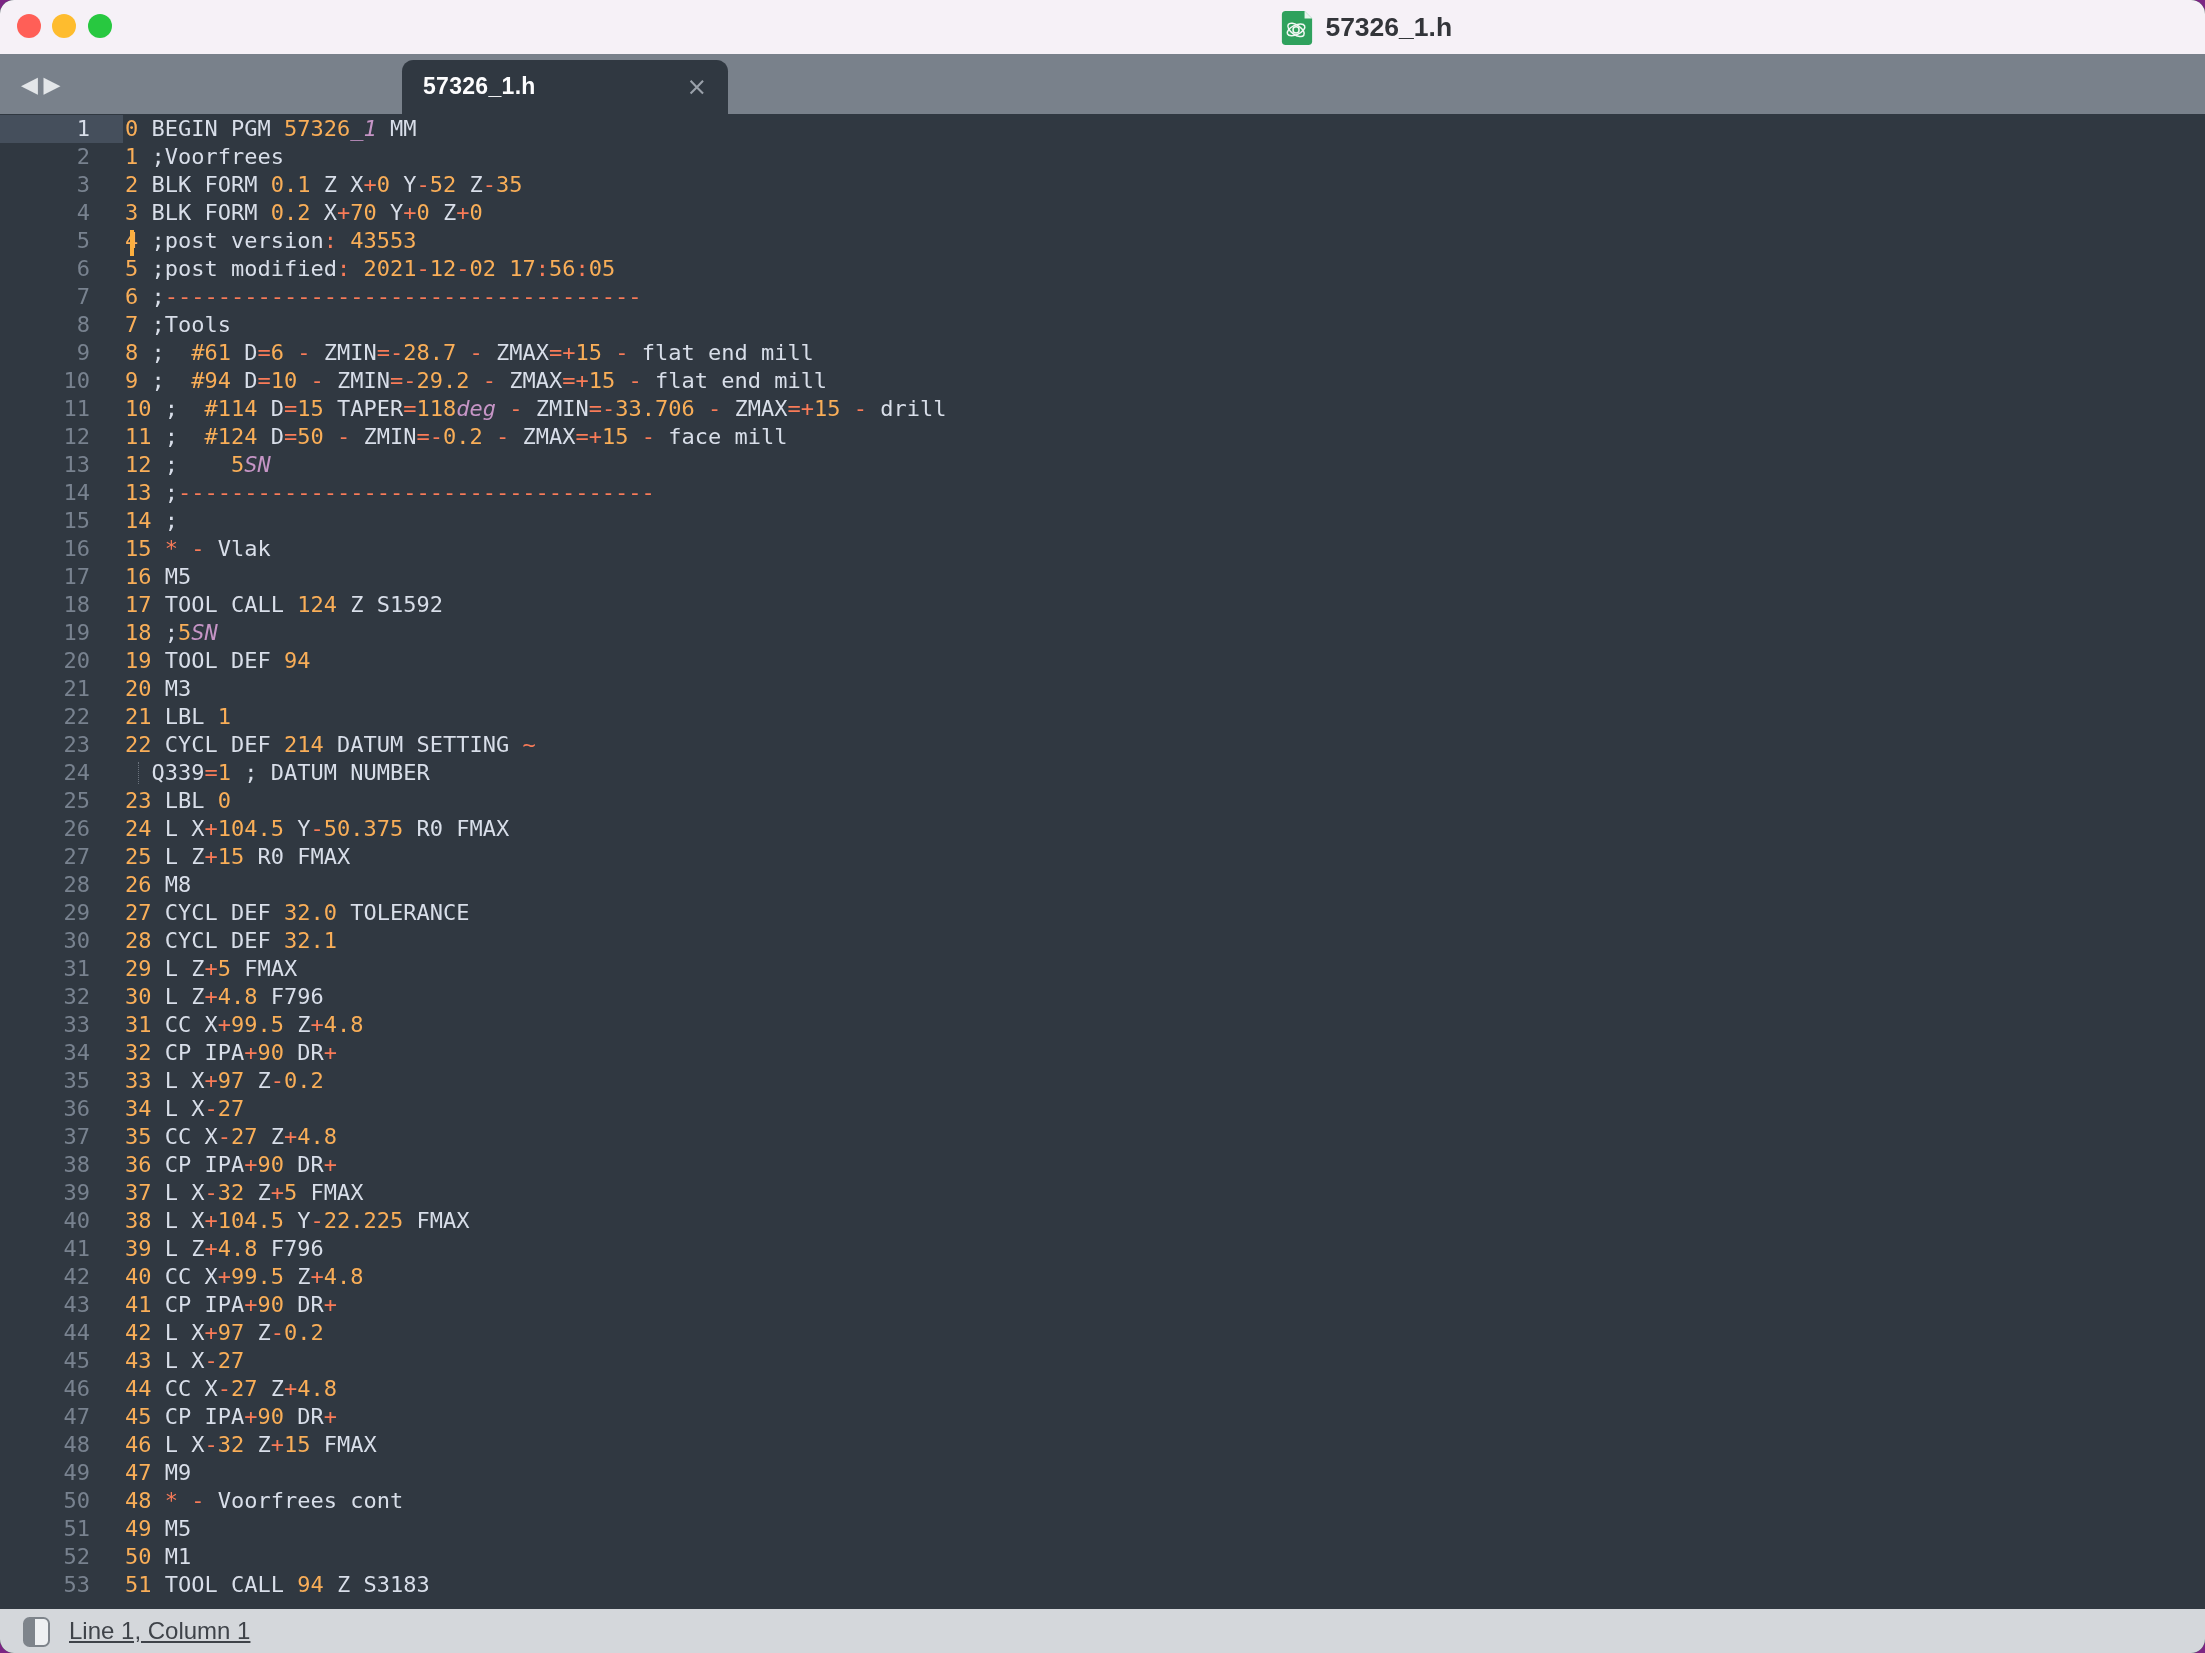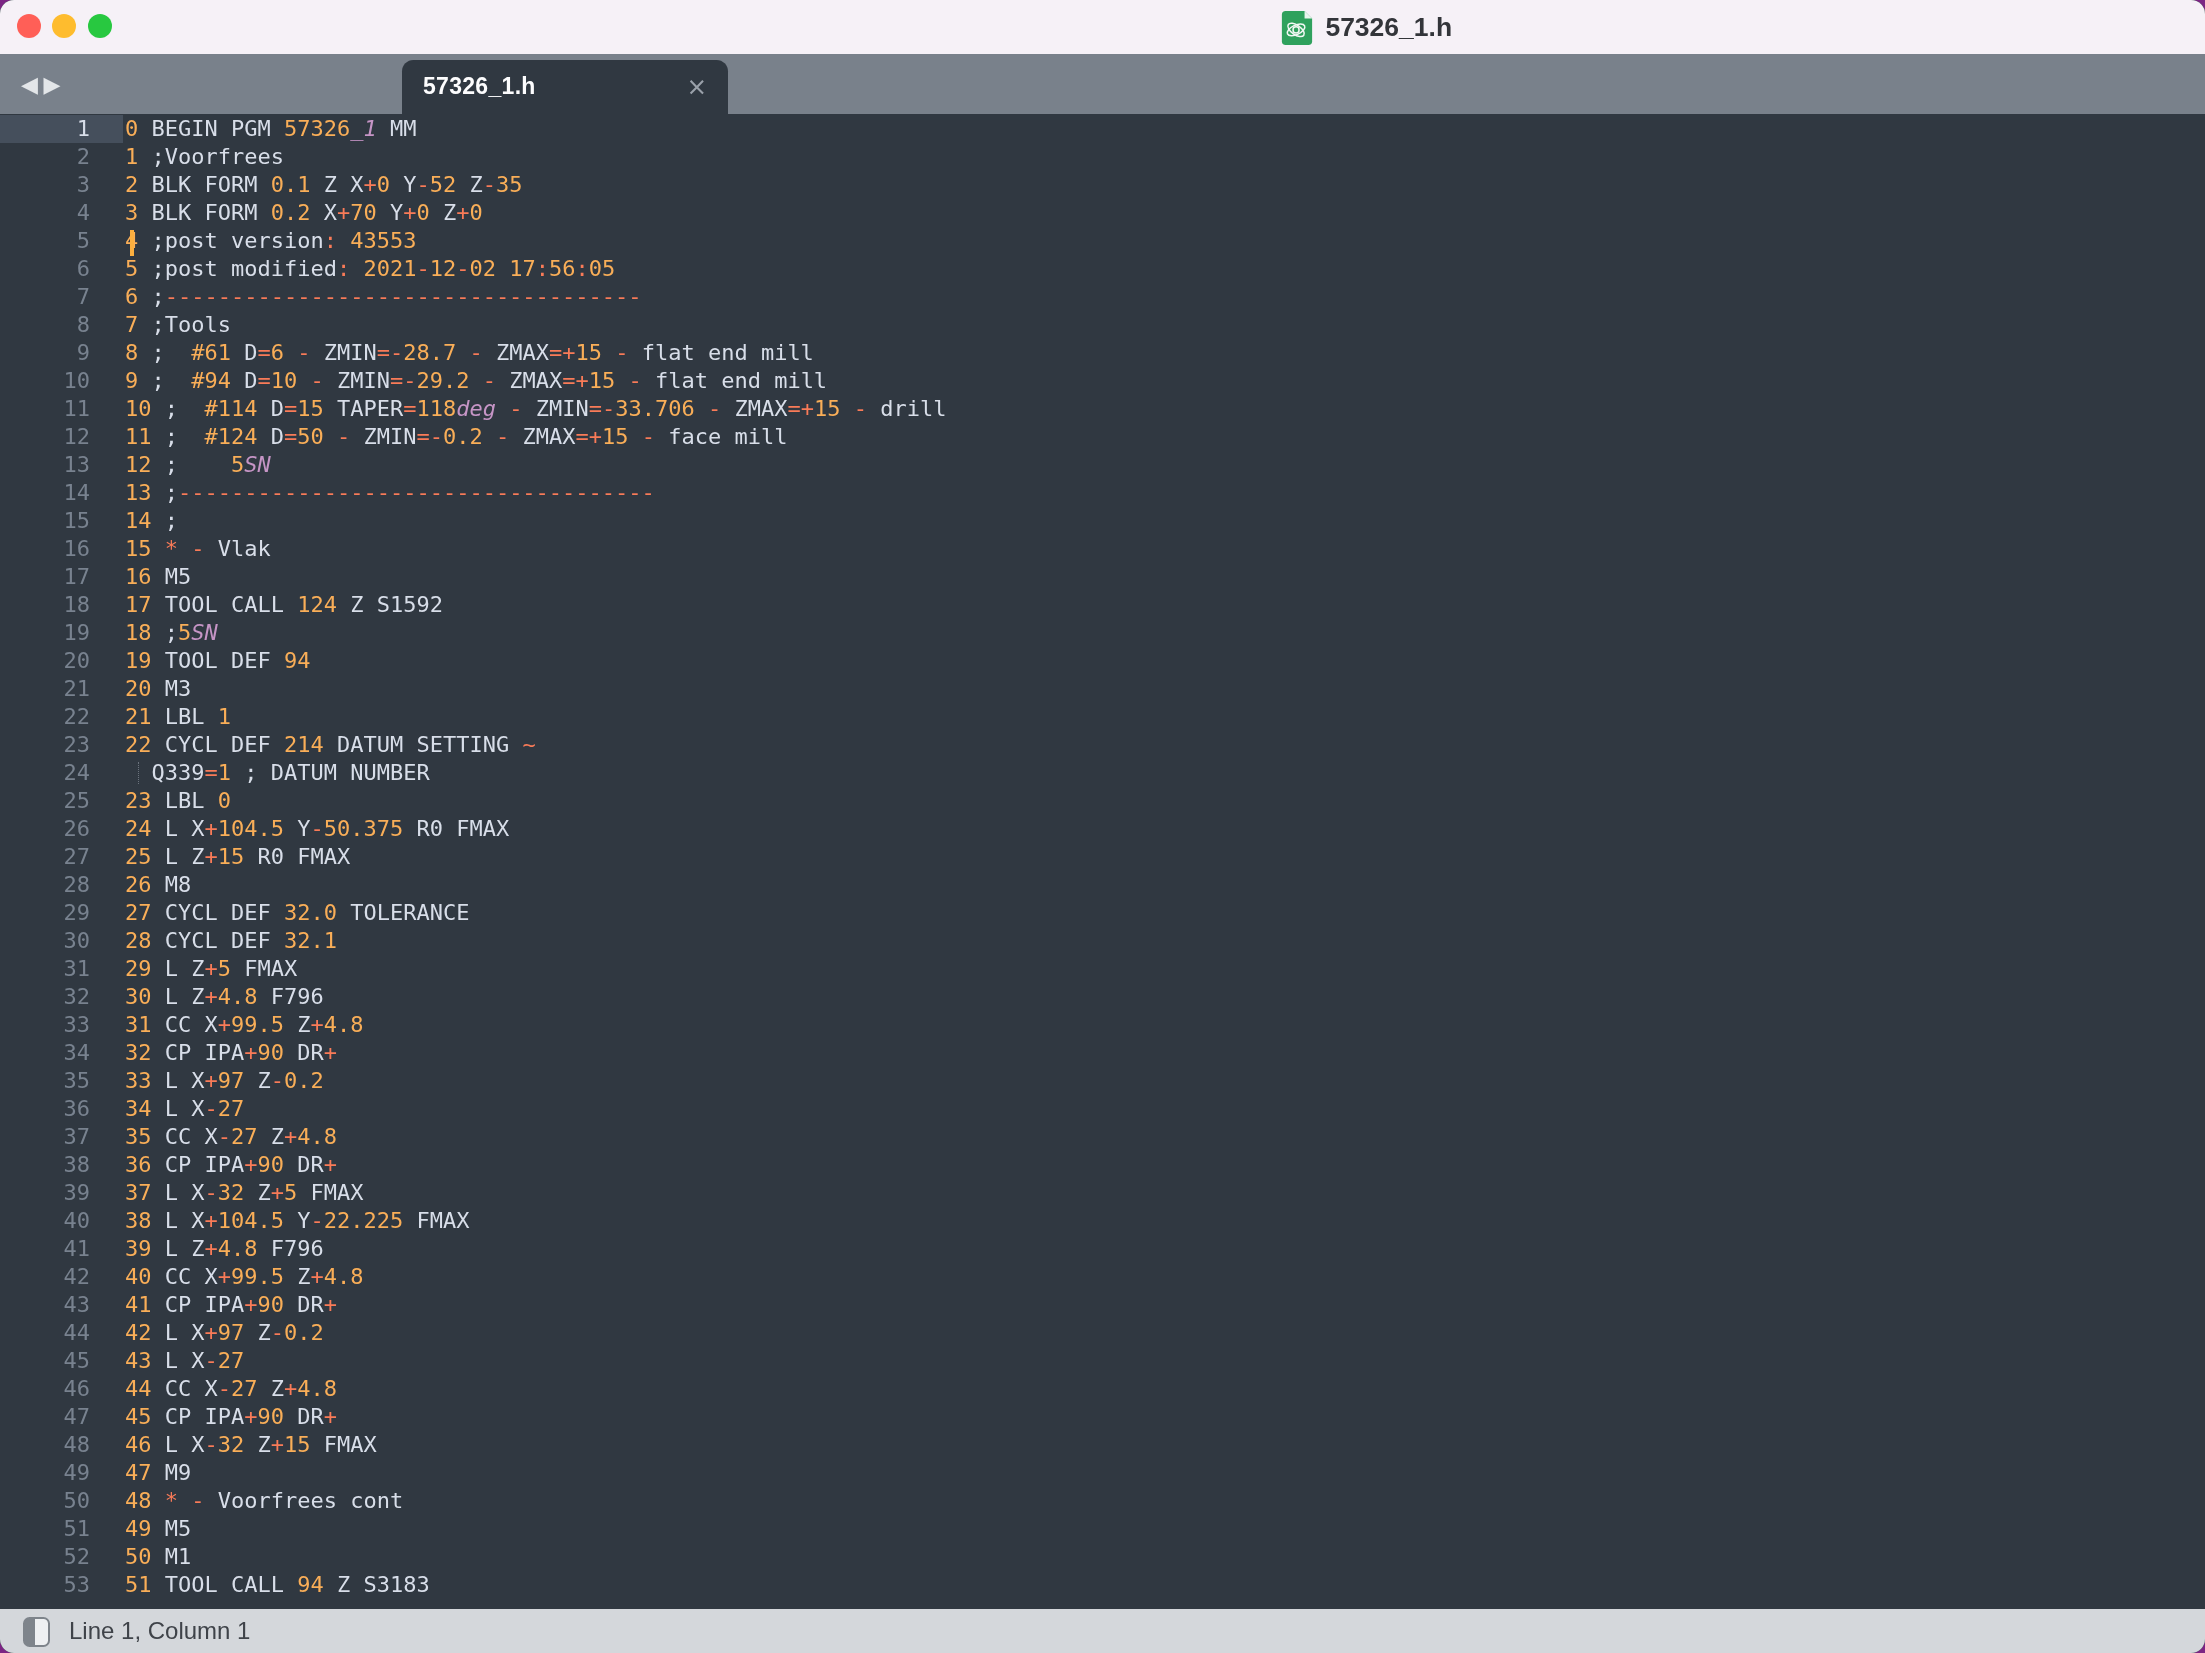--- a/index.html
+++ b/index.html
@@ -91,21 +91,21 @@
   .statusbar{
     height:44px;flex:none;background:#d4d7db;position:relative;
     display:flex;align-items:center;
   }
   .status-icon{
     position:absolute;left:23px;top:7.6px;width:23px;height:26.5px;
     border:2.8px solid #7e848b;border-radius:6.6px;
     background:linear-gradient(to right,#7e848b 0 45%,#eef0f2 45% 100%);
   }
   .status-text{
-    position:absolute;left:69px;font-size:24px;color:#3f4349;
+    position:absolute;left:69px;font-size:24px;color:#3f4349;text-decoration:underline;
   }
 </style>
 </head>
 <body>
 
 <div class="window">
 
   <div class="titlebar">
     <div class="traffic">
       <div class="light red"></div>

